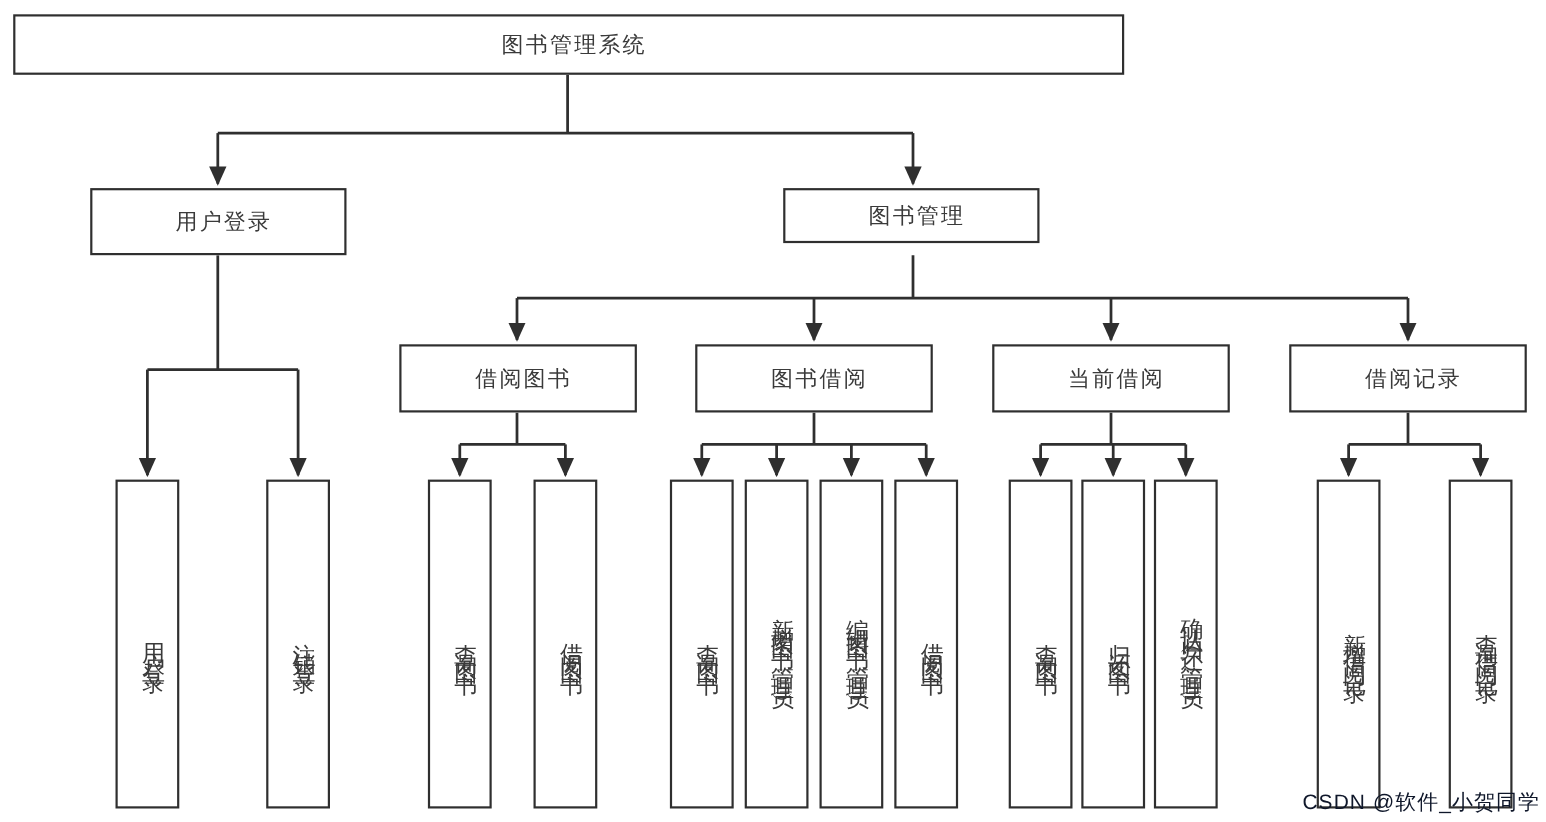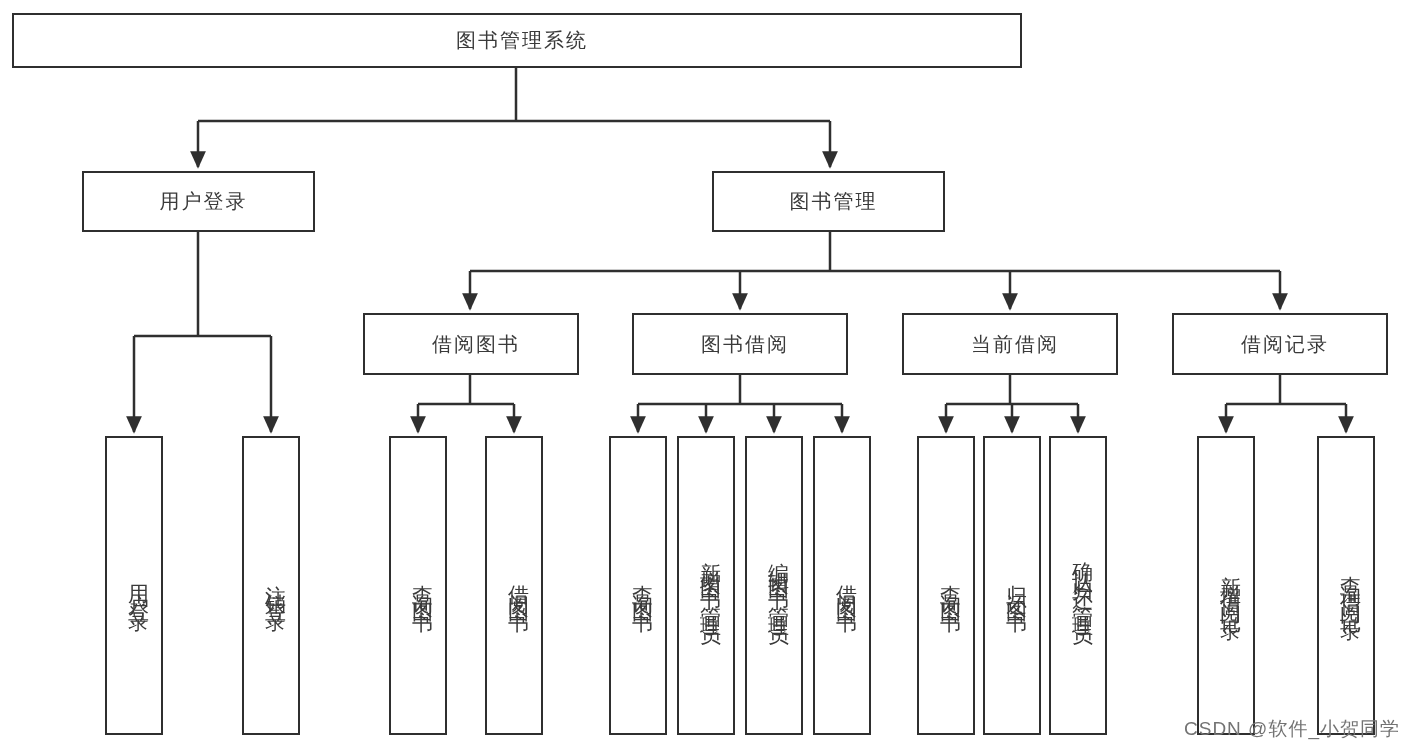--- a/index.html
+++ b/index.html
@@ -37,21 +37,21 @@
   .vbox .vlbl {
     writing-mode: vertical-rl;
     font-size: 21px;
     letter-spacing: 9px;
     color: #3a3a3a;
     line-height: 1;
   }
   
   #n-root           { left: 12px;   top: 13px;  width: 1010px; height: 55px; }
   #n-user-login     { left: 82px;   top: 171px; width: 233px;  height: 61px; }
-  #n-book-mgmt      { left: 712px;  top: 171px; width: 233px;  height: 61px; }
+  #n-book-mgmt      { left: 712px;  top: 171px; width: 233px;  height: 50px; }
   #n-new-book-rec   { left: 363px;  top: 313px; width: 216px;  height: 62px; }
   #n-book-borrow    { left: 632px;  top: 313px; width: 216px;  height: 62px; }
   #n-current-borrow { left: 902px;  top: 313px; width: 216px;  height: 62px; }
   #n-borrow-records { left: 1172px; top: 313px; width: 216px;  height: 62px; }
   
   #n-v-user-login   { left: 105px; }
   #n-v-logout       { left: 242px; }
   #n-rec-query      { left: 389px; }
   #n-rec-borrow     { left: 485px; }
   #n-bor-query      { left: 609px; }
@@ -62,21 +62,21 @@
   #n-cur-return     { left: 983px; }
   #n-cur-confirm    { left: 1049px; }
   #n-rec2-add       { left: 1197px; }
   #n-rec2-query     { left: 1317px; }
   #watermark {
     position: absolute;
     left: 1184px;
     top: 716px;
     font-size: 19px;
     letter-spacing: 1px;
-    color: #737373;
+    color: #0f172a;
     white-space: nowrap;
     z-index: 5;
   }
 </style>
 </head>
 <body>
 
 <div id="stage">
 
   <svg class="wires" viewBox="0 0 1405 747" aria-hidden="true">

